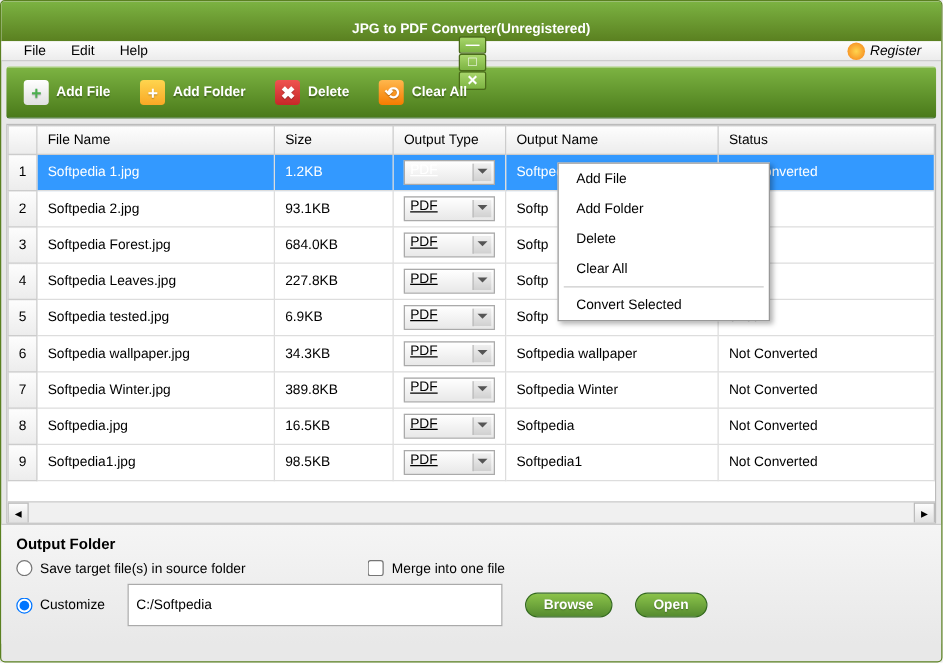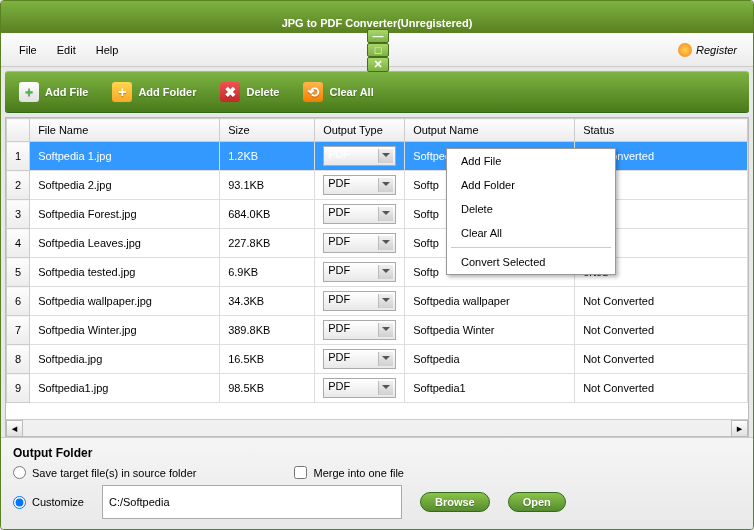--- a/index.html
+++ b/index.html
@@ -3,21 +3,21 @@
 <meta charset="utf-8">
 <style>
 * { margin: 0; padding: 0; box-sizing: border-box; font-family: Tahoma, Arial, sans-serif; font-size: 11px; }
 body { background: #e8e8e8; width: 754px; height: 530px; overflow: hidden; border: 1px solid #5a8020; border-radius: 4px; }
 
 .titlebar { background: linear-gradient(to bottom, #7cb342, #5a8020); height: 24px; display: flex; align-items: center; padding: 16px 6px; color: #fff; flex-direction: column; }
 .titlebar .icon { width: 16px; height: 16px; margin-right: 6px; background: linear-gradient(135deg,#ff6b6b,#c92a2a); border-radius: 2px; }
 .titlebar .title { flex: 1; font-weight: bold; }
 .titlebar .win-btn { width: 22px; height: 16px; margin-left: 2px; background: linear-gradient(to bottom,#a8d66b,#7cb342); border: 1px solid #4a6b1a; border-radius: 2px; display: flex; align-items: center; justify-content: center; color: #fff; font-weight: bold; cursor: pointer; }
 
-.menubar { background: linear-gradient(to bottom,#fdfdfd,#ececec); height: 34px; display: flex; align-items: center; padding: 0 8px; border-bottom: 1px solid #ccc; }
+.menubar { background: linear-gradient(to bottom,#fdfdfd,#ececec); height: 16px; display: flex; align-items: center; padding: 0 8px; border-bottom: 1px solid #ccc; }
 .menubar .menu-item { padding: 3px 10px; cursor: pointer; }
 .menubar .spacer { flex: 1; }
 .menubar .register { display: flex; align-items: center; gap: 4px; padding: 3px 8px; cursor: pointer; font-style: italic; }
 .key-icon { width: 14px; height: 14px; background: radial-gradient(circle,#ffd54f,#f57f17); border-radius: 50%; }
 
 .toolbar { background: linear-gradient(to bottom,#7cb342,#4a7a1a); height: 42px; display: flex; align-items: center; padding: 0 14px; gap: 24px; border-top: 1px solid #9ccc65; border-bottom: 1px solid #33691e; margin: 4px; border-radius: 3px; }
 .tool-btn { display: flex; align-items: center; gap: 6px; color: #fff; font-weight: bold; cursor: pointer; text-shadow: 0 1px 1px rgba(0,0,0,0.3); }
 .tool-icon { width: 20px; height: 20px; border-radius: 3px; display: flex; align-items: center; justify-content: center; font-size: 14px; }
 .ic-file { background: linear-gradient(to bottom,#fff,#e0e0e0); color: #4caf50; }
 .ic-folder { background: linear-gradient(to bottom,#ffd54f,#f9a825); }
@@ -25,21 +25,21 @@
 .ic-clear { background: linear-gradient(to bottom,#ffb74d,#f57c00); }
 
 .table-wrap { margin: 0 4px; background: #fff; border: 1px solid #bbb; height: 320px; position: relative; overflow: hidden; }
 table { border-collapse: collapse; width: 100%; }
 th { background: linear-gradient(to bottom,#fdfdfd,#ececec); border: 1px solid #ccc; padding: 5px 8px; text-align: left; font-weight: normal; }
 th.rownum { width: 20px; }
 td { border: 1px solid #ddd; padding: 4px 8px; height: 28px; background: #fff; }
 td.rownum { background: linear-gradient(to bottom,#fdfdfd,#ececec); text-align: center; width: 20px; border: 1px solid #ccc; }
 tr.selected td { background: #3399ff; color: #fff; }
 tr.selected td.rownum { background: linear-gradient(to bottom,#fdfdfd,#ececec); color: #000; }
-.dropdown { display: inline-block; width: 100%; height: 20px; border: 1px solid #aaa; background: linear-gradient(to bottom,#fff,#e8e8e8); padding: 1px 4px; position: relative; }
+.dropdown { display: inline-block; width: 100%; height: 20px; border: 1px solid #aaa; background: linear-gradient(to bottom,#fff,#e8e8e8); padding: 1px 4px; position: relative; text-decoration: underline; }
 .dropdown::after { content: ""; position: absolute; right: 2px; top: 2px; width: 14px; height: 14px; background: linear-gradient(to bottom,#f0f0f0,#d0d0d0); border-left: 1px solid #bbb; }
 .dropdown .chev { position: absolute; right: 5px; top: 6px; width: 0; height: 0; border-left: 4px solid transparent; border-right: 4px solid transparent; border-top: 4px solid #555; z-index: 1; }
 
 .context-menu { position: absolute; top: 30px; left: 440px; width: 170px; background: #fff; border: 1px solid #999; box-shadow: 2px 2px 4px rgba(0,0,0,0.3); z-index: 10; }
 .context-menu .cm-item { padding: 6px 14px; cursor: pointer; }
 .context-menu .cm-sep { height: 1px; background: #ccc; margin: 2px 4px; }
 
 .hscroll { height: 17px; background: #f0f0f0; border-top: 1px solid #ccc; display: flex; align-items: center; position: absolute; bottom: 0; left: 0; right: 0; }
 .hscroll .arrow { width: 17px; height: 17px; background: linear-gradient(to bottom,#fdfdfd,#e0e0e0); border: 1px solid #bbb; display: flex; align-items: center; justify-content: center; }
 .hscroll .track { flex: 1; }

